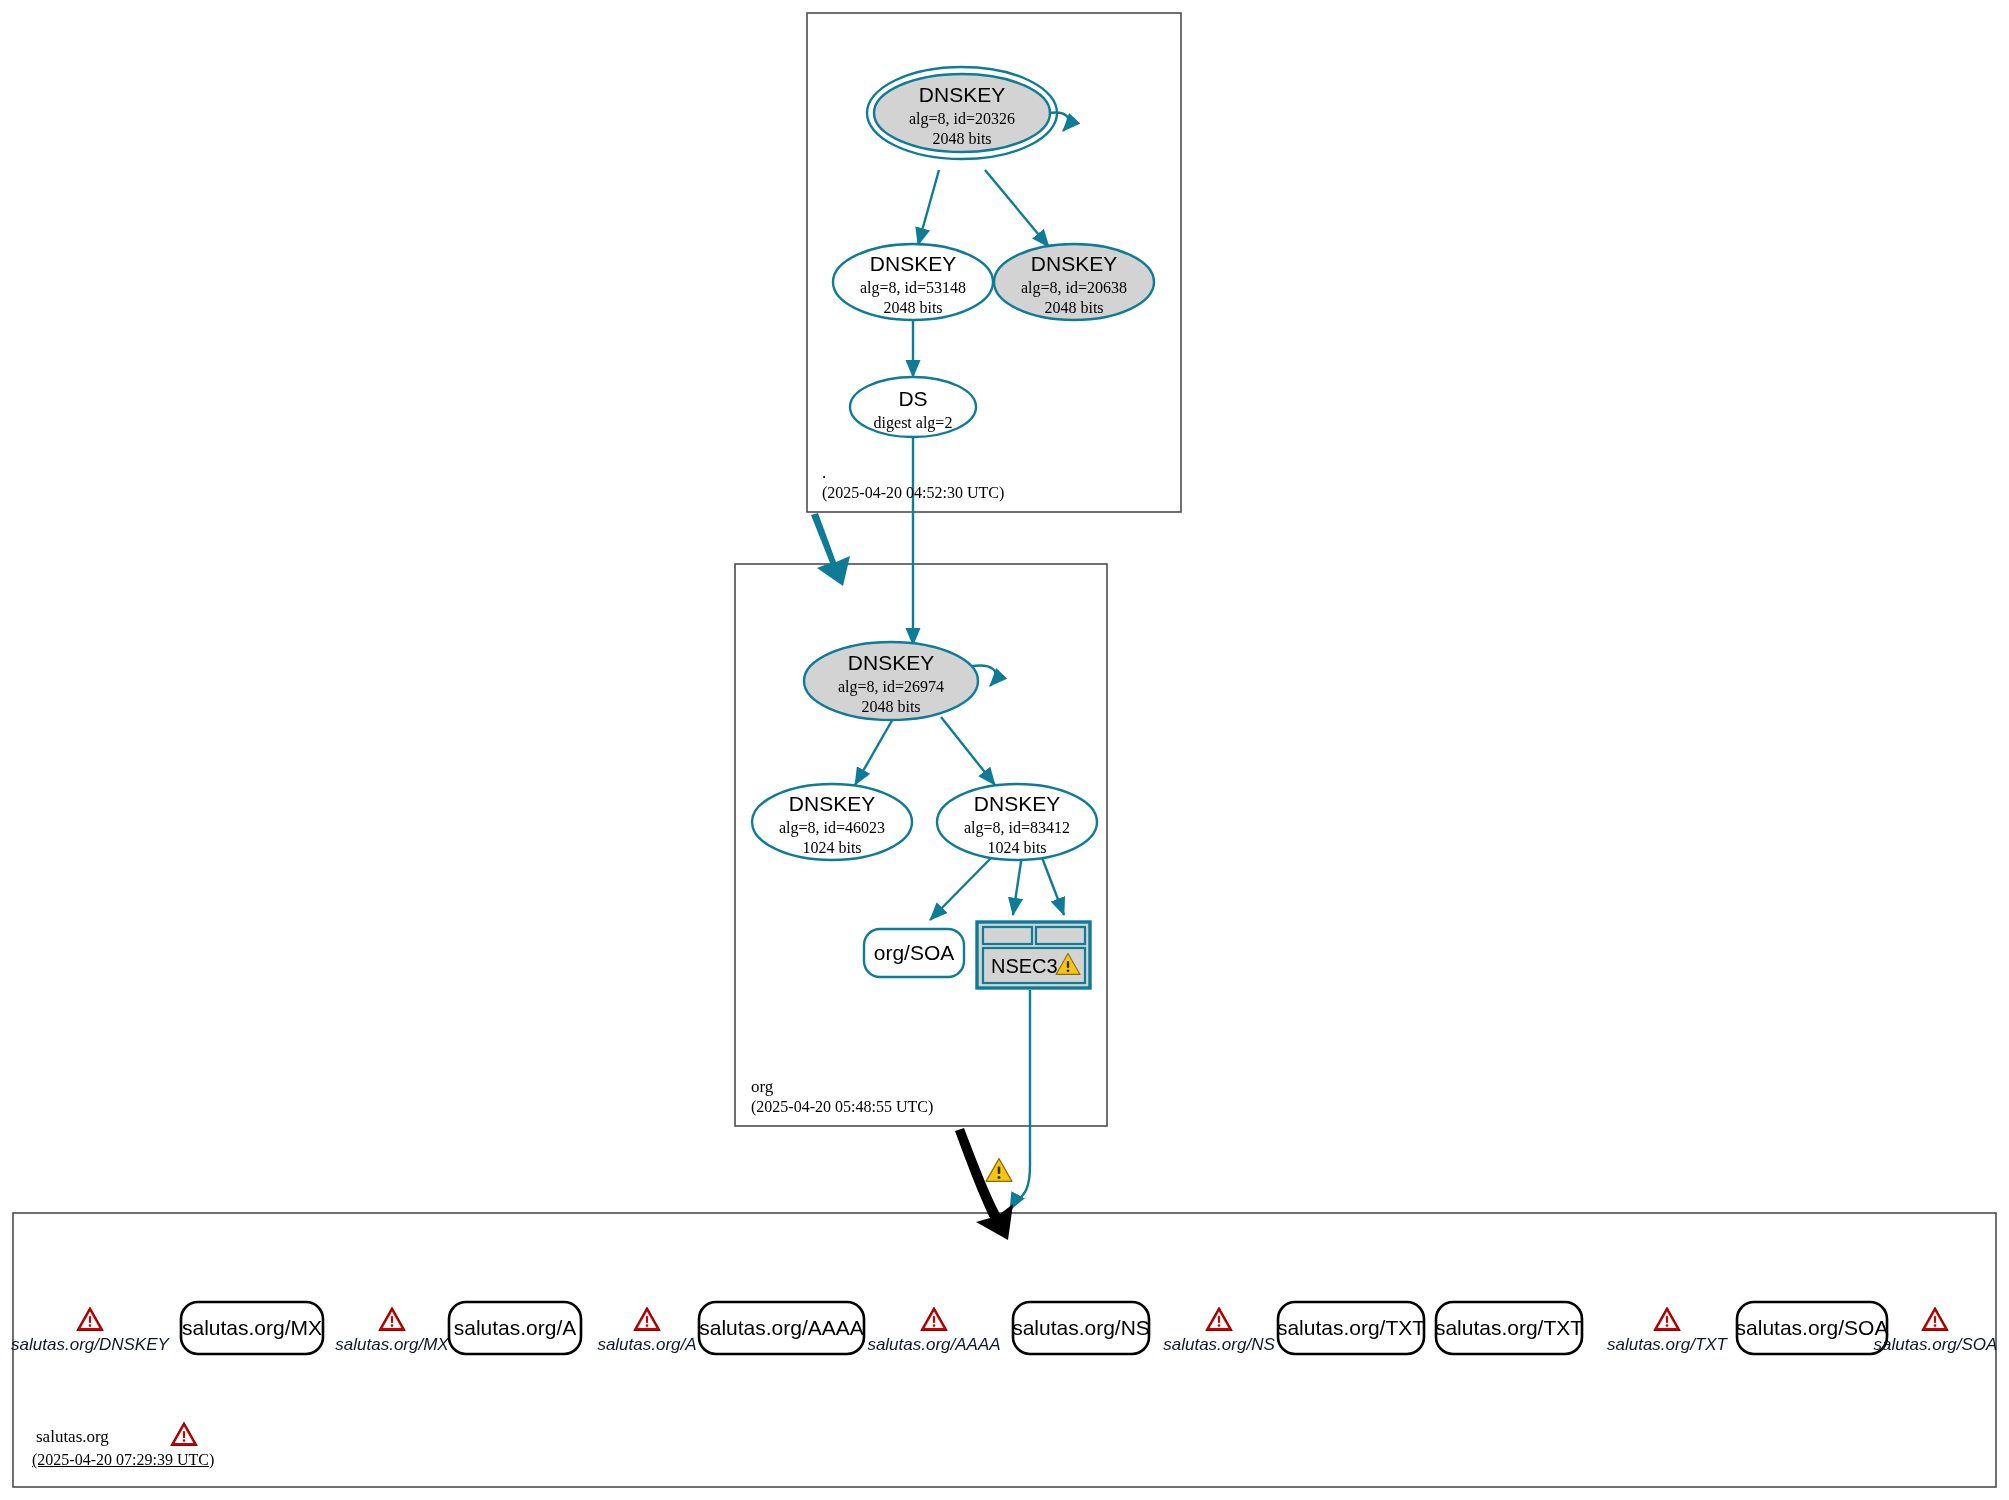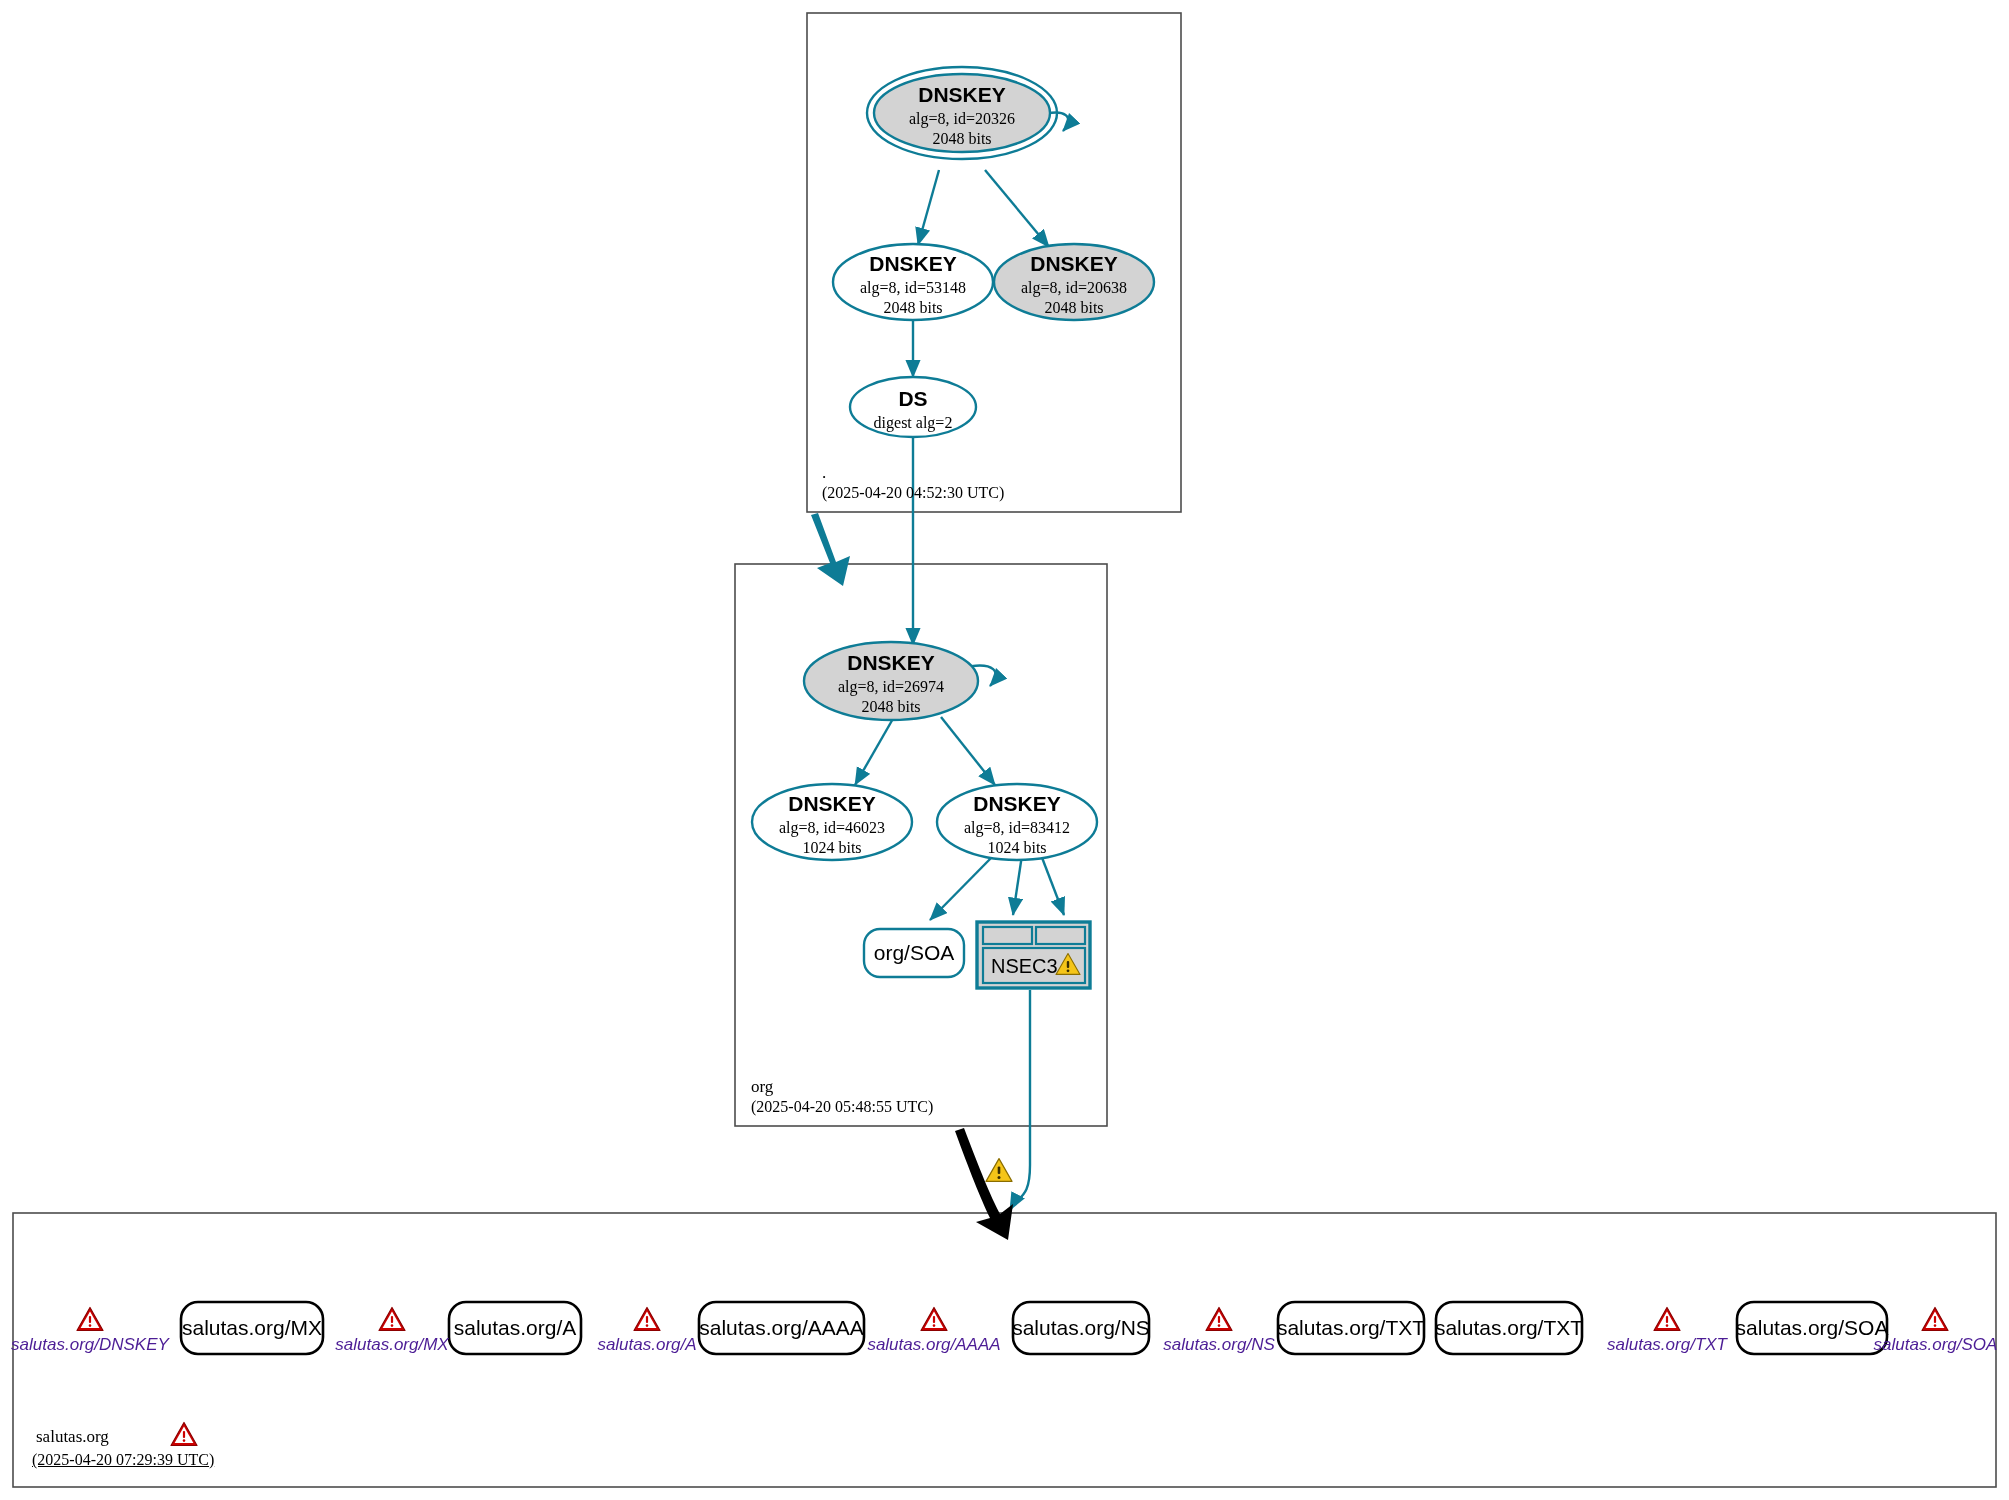--- a/index.html
+++ b/index.html
@@ -78,21 +78,20 @@
     position: absolute;
     white-space: pre;
     color: #000000;
     font-family: "Liberation Sans", sans-serif;
     line-height: 1;
   }
   .node-title {
     font-size: 21px;
     text-align: center;
     font-family: "Liberation Sans", sans-serif;
-    font-weight: bold;
   }
   .node-sub {
     font-size: 16px;
     text-align: center;
     font-family: "Liberation Serif", serif;
   }
   .zone-name {
     font-size: 17px;
     font-family: "Liberation Serif", serif;
     color: #000;
@@ -108,21 +107,21 @@
     color: #000;
     font-family: "Liberation Sans", sans-serif;
   }
   .nsec-label {
     font-size: 20px;
     color: #000;
     font-family: "Liberation Sans", sans-serif;
   }
   .err-label {
     font-size: 17px;
-    color: #4c1d95;
+    color: #0f172a;
     font-style: italic;
     font-family: "Liberation Sans", sans-serif;
     text-align: center;
     white-space: pre;
   }
   .centerbox {
     position: absolute;
     display: flex;
     align-items: center;
     justify-content: center;

